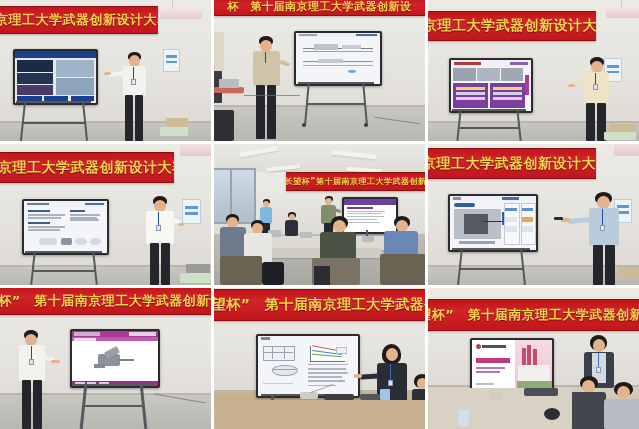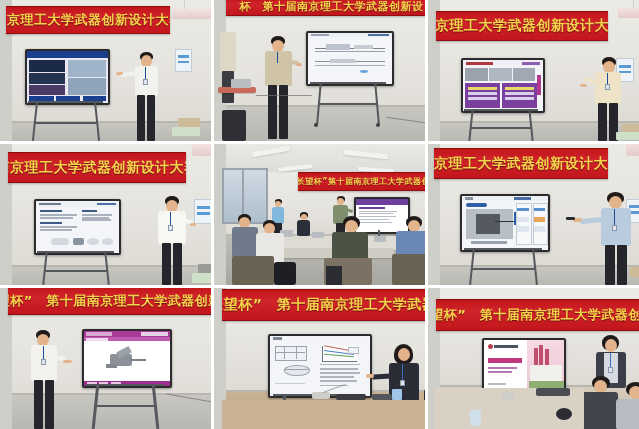--- a/index.html
+++ b/index.html
@@ -11,21 +11,21 @@
     background:#ffffff;
     display:grid;
     grid-template-columns:211px 211px 211px;
     grid-template-rows:141px 141px 141px;
     gap:3px;
     overflow:hidden;
   }
   .cell{position:relative;overflow:hidden;background:#cfcfca;}
 
   
-  .scene{position:absolute;inset:0;margin-left:12px;}
+  .scene{position:absolute;inset:0;}
   .ceil{position:absolute;left:0;right:0;top:0;height:13%;
         background:linear-gradient(#e9e9e6,#dcdcd8);}
   .wall{position:absolute;left:0;right:0;top:0;bottom:13%;
         background:linear-gradient(180deg,#eceae5 0%,#e6e4df 55%,#dedbd5 100%);}
   .floor{position:absolute;left:0;right:0;bottom:0;height:13%;
          background:linear-gradient(180deg,#c8c6c1,#b9b7b2);}
   .floorlow{bottom:0;height:24%;}
   .baseboard{position:absolute;left:0;right:0;bottom:13%;height:2px;background:#b9b6b0;}
 
   

